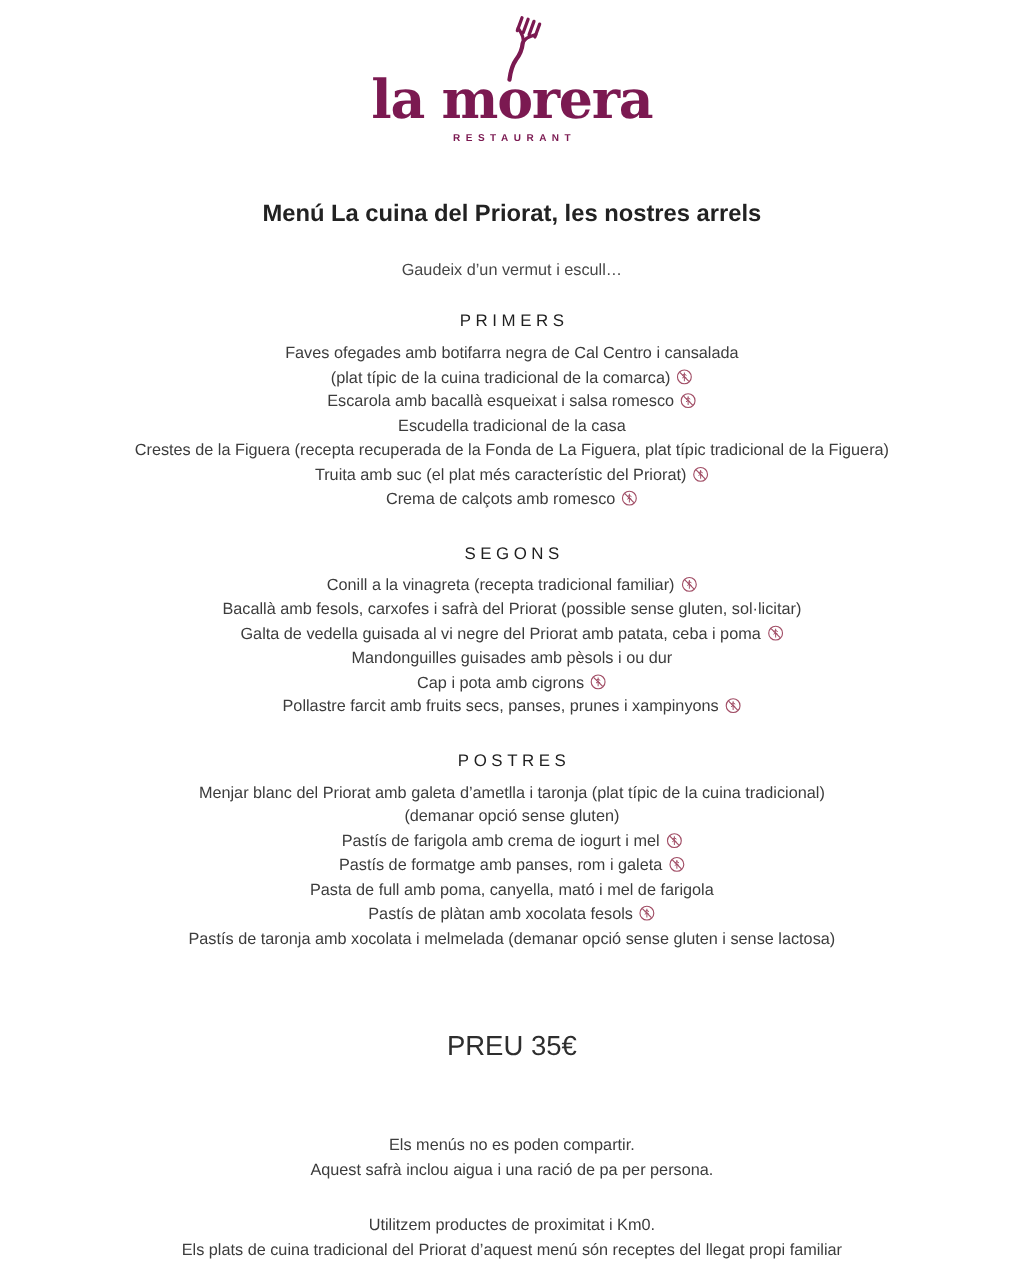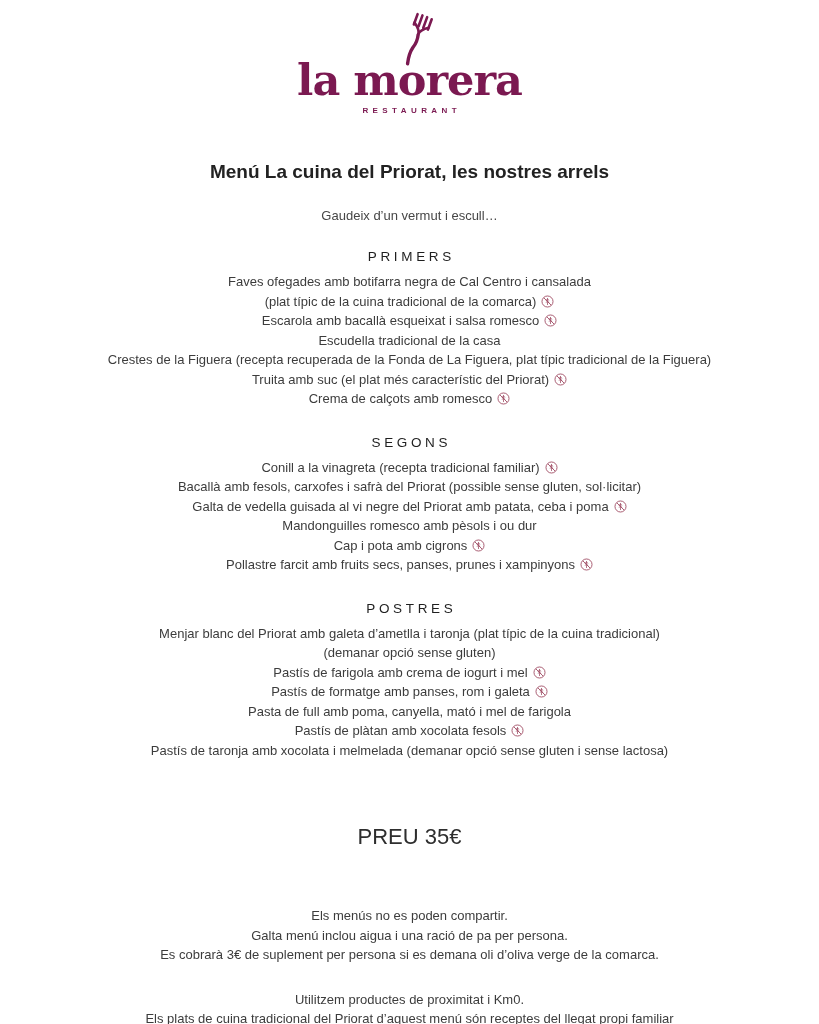--- a/index.html
+++ b/index.html
@@ -143,21 +143,21 @@
               <path d="M10 6.6 L7.4 8.2 M10 6.6 L12.6 8.2 M10 9.8 L7.4 11.4 M10 9.8 L12.6 11.4" stroke="#a14e66" stroke-width="1.2" fill="none"></path>
               <line x1="4.4" y1="4.4" x2="15.6" y2="15.6" stroke="#a14e66" stroke-width="1.4"></line>
             </svg></span></div>
         <div class="item-line"><span>Bacallà amb fesols, carxofes i safrà del Priorat (possible sense gluten, sol·licitar)</span></div>
         <div class="item-line"><span>Galta de vedella guisada al vi negre del Priorat amb patata, ceba i poma</span><span class="gf"><svg width="13" height="13" viewBox="0 0 20 20" aria-hidden="true">
               <circle cx="10" cy="10" r="8.5" fill="none" stroke="#a14e66" stroke-width="1.4"></circle>
               <line x1="10" y1="4.6" x2="10" y2="15.4" stroke="#a14e66" stroke-width="1.2"></line>
               <path d="M10 6.6 L7.4 8.2 M10 6.6 L12.6 8.2 M10 9.8 L7.4 11.4 M10 9.8 L12.6 11.4" stroke="#a14e66" stroke-width="1.2" fill="none"></path>
               <line x1="4.4" y1="4.4" x2="15.6" y2="15.6" stroke="#a14e66" stroke-width="1.4"></line>
             </svg></span></div>
-        <div class="item-line"><span>Mandonguilles romesco amb pèsols i ou dur</span></div>
+        <div class="item-line"><span>Mandonguilles guisades amb pèsols i ou dur</span></div>
         <div class="item-line"><span>Cap i pota amb cigrons</span><span class="gf"><svg width="13" height="13" viewBox="0 0 20 20" aria-hidden="true">
               <circle cx="10" cy="10" r="8.5" fill="none" stroke="#a14e66" stroke-width="1.4"></circle>
               <line x1="10" y1="4.6" x2="10" y2="15.4" stroke="#a14e66" stroke-width="1.2"></line>
               <path d="M10 6.6 L7.4 8.2 M10 6.6 L12.6 8.2 M10 9.8 L7.4 11.4 M10 9.8 L12.6 11.4" stroke="#a14e66" stroke-width="1.2" fill="none"></path>
               <line x1="4.4" y1="4.4" x2="15.6" y2="15.6" stroke="#a14e66" stroke-width="1.4"></line>
             </svg></span></div>
         <div class="item-line"><span>Pollastre farcit amb fruits secs, panses, prunes i xampinyons</span><span class="gf"><svg width="13" height="13" viewBox="0 0 20 20" aria-hidden="true">
               <circle cx="10" cy="10" r="8.5" fill="none" stroke="#a14e66" stroke-width="1.4"></circle>
               <line x1="10" y1="4.6" x2="10" y2="15.4" stroke="#a14e66" stroke-width="1.2"></line>
               <path d="M10 6.6 L7.4 8.2 M10 6.6 L12.6 8.2 M10 9.8 L7.4 11.4 M10 9.8 L12.6 11.4" stroke="#a14e66" stroke-width="1.2" fill="none"></path>
@@ -188,22 +188,21 @@
               <line x1="4.4" y1="4.4" x2="15.6" y2="15.6" stroke="#a14e66" stroke-width="1.4"></line>
             </svg></span></div>
         <div class="item-line"><span>Pastís de taronja amb xocolata i melmelada (demanar opció sense gluten i sense lactosa)</span></div>
       </div>
     </main>
 
   <div class="price">PREU 35€</div>
 
   <div id="notes1" class="notes notes-1">
       <p>Els menús no es poden compartir.</p>
-      <p>Galta menú inclou aigua i una ració de pa per persona.</p>
-      <p>Es cobrarà 3€ de suplement per persona si es demana oli d’oliva verge de la comarca.</p>
+      <p>Aquest safrà inclou aigua i una ració de pa per persona.</p>
     </div>
 
   <div id="notes2" class="notes notes-2">
     <div id="notes2-lines">
         <p>Utilitzem productes de proximitat i Km0.</p>
         <p>Els plats de cuina tradicional del Priorat d’aquest menú són receptes del llegat propi familiar</p>
       </div>
 
   </div>
 

